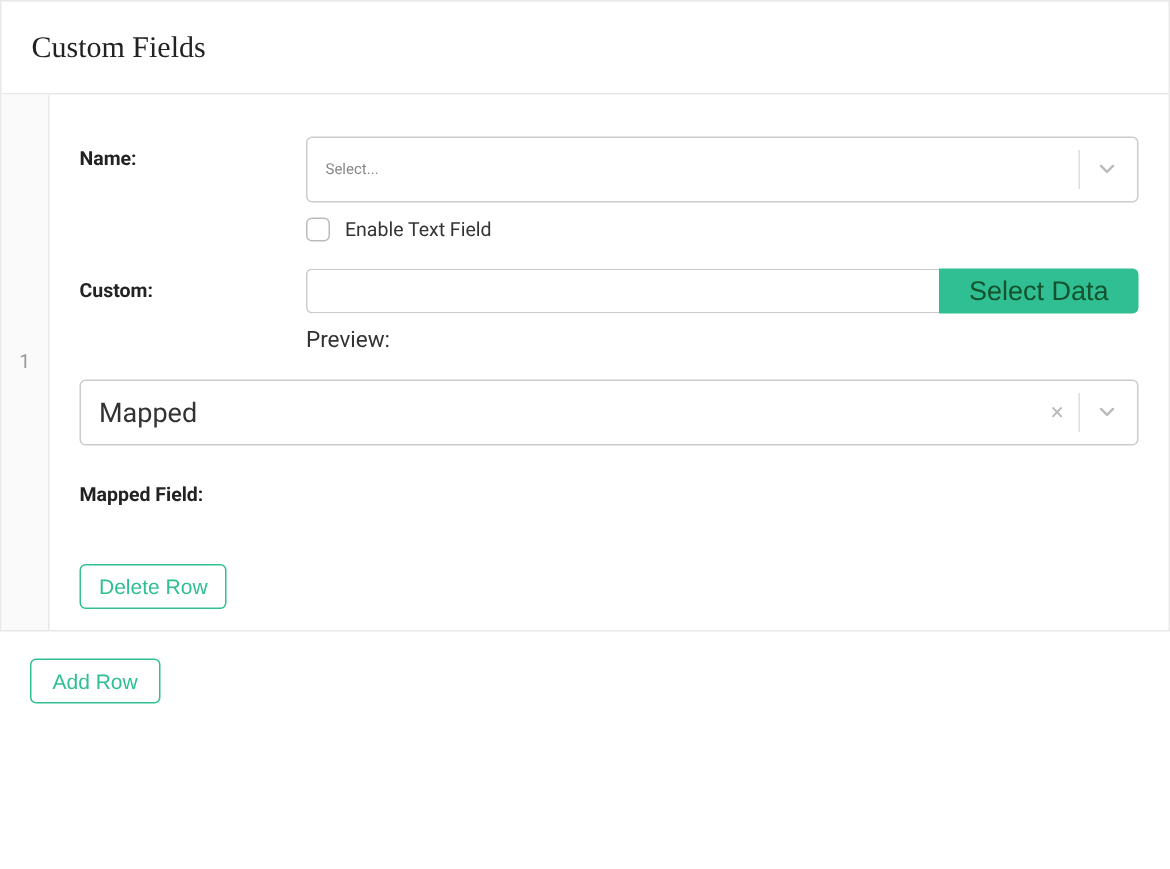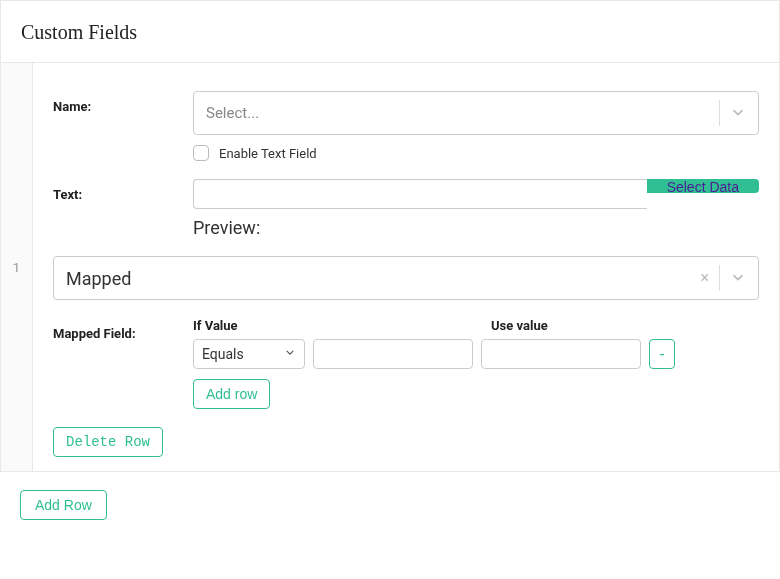--- a/index.html
+++ b/index.html
@@ -37,20 +37,21 @@
       color: #999;
       font-size: 13px;
     }
     .row-body {
       flex: 1;
       padding: 28px 20px 14px 20px;
     }
     .form-row {
       display: flex;
       margin-bottom: 18px;
+      gap: 11px;
     }
     .form-label-col {
       width: 140px;
       display: flex;
       align-items: flex-start;
       padding-top: 8px;
     }
     .form-label {
       font-weight: 700;
       font-size: 13px;
@@ -77,21 +78,21 @@
       border: 1px solid #ccc;
       border-radius: 4px;
       height: 44px;
       display: flex;
       align-items: center;
       padding: 0 12px;
       background: #fff;
       cursor: pointer;
       position: relative;
     }
-    .select-placeholder { color: #888; font-size: 15px; }
+    .select-placeholder { color: #888; font-size: 10px; }
     .select-value { color: #333; font-size: 18px; }
     .select-divider {
       width: 1px;
       height: 26px;
       background: #ddd;
       margin-left: auto;
       margin-right: 10px;
     }
     .select-clear {
       color: #bbb;
@@ -130,30 +131,30 @@
       border: 1px solid #ccc;
       border-right: none;
       border-radius: 4px 0 0 4px;
       height: 30px;
       padding: 0 10px;
       font-size: 14px;
       outline: none;
     }
     .select-data-btn {
       background: #2fbf93;
-      color: #4c1d95;
+      color: #14532d;
       border: none;
       border-radius: 0 4px 4px 0;
       padding: 0 20px;
-      height: 14px;
-      font-size: 14px;
+      height: 30px;
+      font-size: 18px;
       cursor: pointer;
     }
     .preview-label {
-      font-size: 18px;
+      font-size: 15px;
       color: #333;
       margin-top: 8px;
     }
     .mapped-header {
       font-weight: 700;
       font-size: 13px;
       margin-bottom: 6px;
       color: #222;
     }
     .mapped-select {
@@ -214,22 +215,21 @@
       margin-top: 10px;
     }
     .delete-row-btn {
       border: 1px solid #2fbf93;
       color: #2fbf93;
       background: #fff;
       border-radius: 4px;
       padding: 6px 12px;
       font-size: 14px;
       cursor: pointer;
-      margin-top: 0;
-      font-family: Liberation Mono, monospace;
+      margin-top: 20px;
     }
     .footer {
       padding: 18px 20px;
     }
     .add-row-outer {
       border: 1px solid #2fbf93;
       color: #2fbf93;
       background: #fff;
       border-radius: 4px;
       padding: 6px 14px;
@@ -269,21 +269,21 @@
           <div class="checkbox-row">
             <div class="checkbox-box"></div>
             <span class="checkbox-label">Enable Text Field</span>
           </div>
         </div>
       </div>
 
       
       <div class="form-row">
         <div class="form-label-col">
-          <span class="form-label">Text:</span>
+          <span class="form-label">Custom:</span>
         </div>
         <div class="form-control-col">
           <div class="value-input-row">
             <input type="text" class="value-input" style="">
             <button class="select-data-btn">Select Data</button>
           </div>
           <div class="preview-label">Preview:</div>
         </div>
       </div>
 
@@ -301,44 +301,20 @@
             </span>
           </div>
         </div>
       </div>
 
       
       <div class="form-row">
         <div class="form-label-col">
           <span class="form-label">Mapped Field:</span>
         </div>
-        <div class="form-control-col">
-          <div style="display:flex; gap:10px;">
-            <div style="flex:0 0 288px;">
-              <div class="mapped-header">If Value</div>
-            </div>
-            <div class="use-wrap">
-              <div class="mapped-header">Use value</div>
-            </div>
-          </div>
-          <div class="mapped-row-controls">
-            <div class="mapped-select">
-              <span>Equals</span>
-              <span class="caret">
-                <svg width="12" height="12" viewBox="0 0 20 20">
-                    <path d="M5 7l5 5 5-5" stroke="#555" stroke-width="2" fill="none" stroke-linecap="round" stroke-linejoin="round"></path>
-                  </svg>
-              </span>
-            </div>
-            <input type="text" class="mapped-input" style="">
-            <input type="text" class="mapped-use-input" style="">
-            <button class="remove-btn">-</button>
-          </div>
-          <button class="add-row-inner">Add row</button>
-        </div>
       </div>
 
       <button class="delete-row-btn">Delete Row</button>
 
     </div>
   </div>
 </div>
 
 <div class="footer">
   <button class="add-row-outer">Add Row</button>

